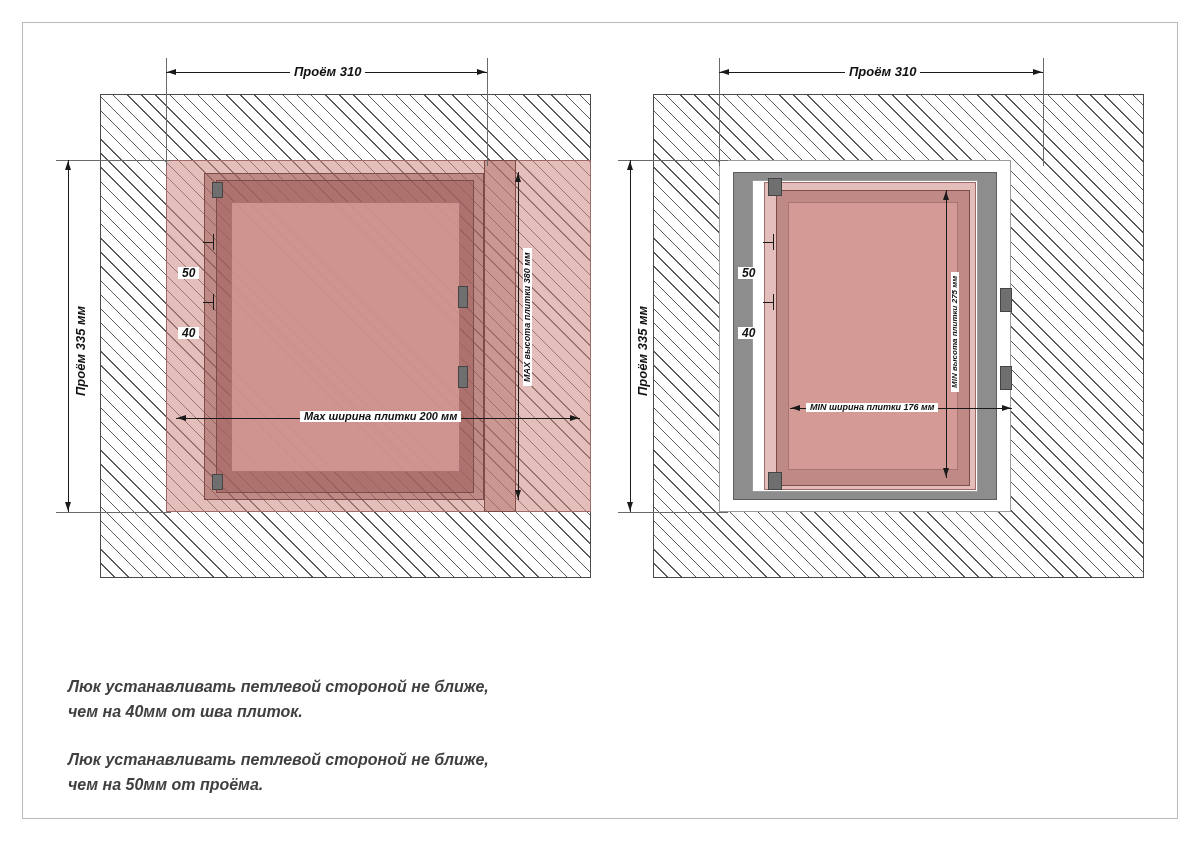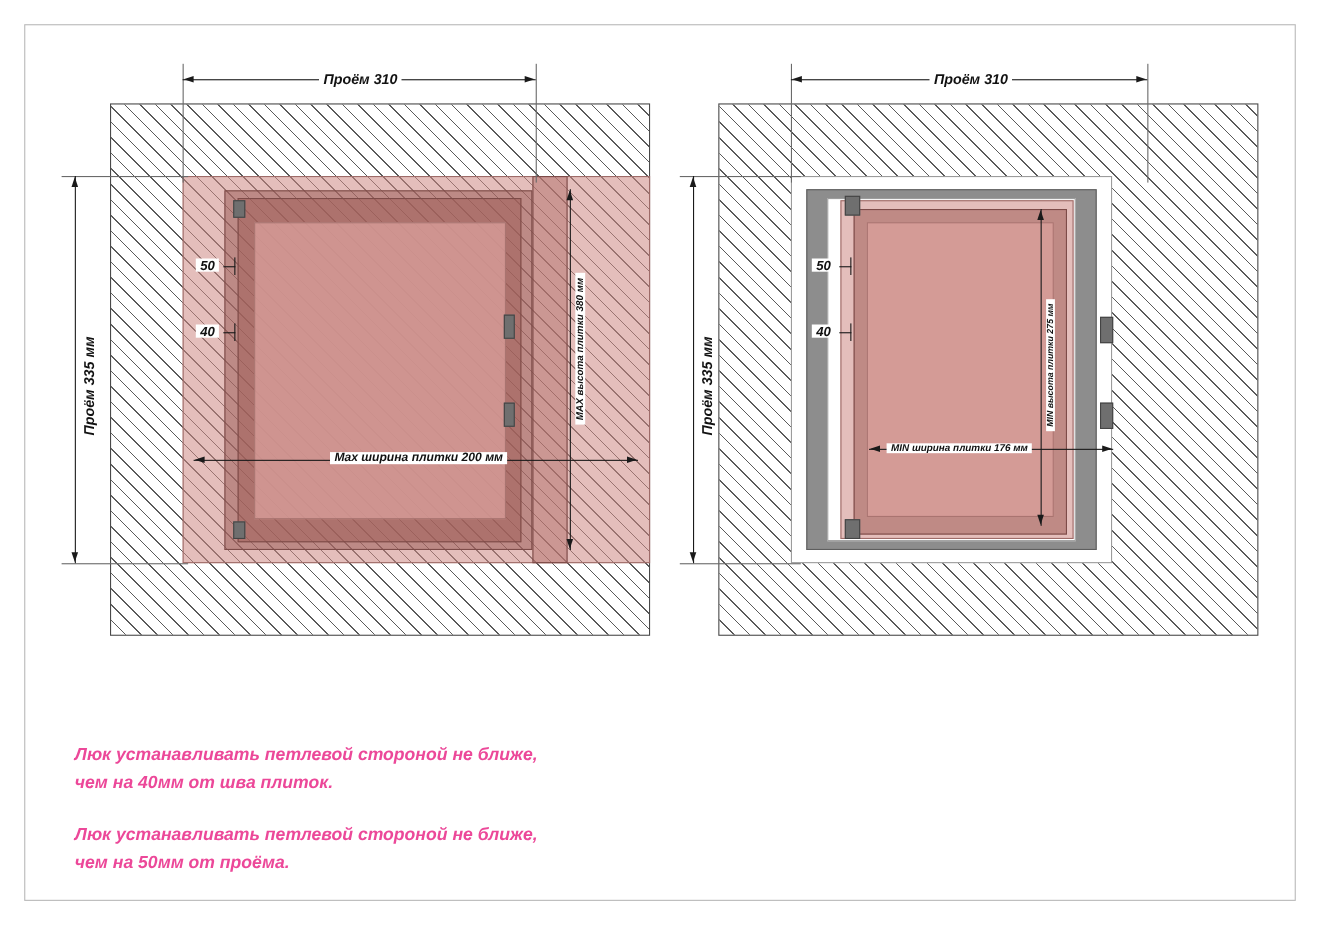--- a/index.html
+++ b/index.html
@@ -130,37 +130,37 @@
     font-family: "Liberation Sans", sans-serif;
     font-style: italic;
     font-weight: bold;
     color: #111;
     white-space: nowrap;
     background: #ffffff;
     padding: 0 4px;
     line-height: 1;
   }
   .lbl-13 { font-size: 13px; }
-  .lbl-12 { font-size: 12px; }
+  .lbl-12 { font-size: 12px; margin-top: 32px; }
   .lbl-11 { font-size: 11px; }
   .lbl-9  { font-size: 9px; }
   .lbl-8  { font-size: 8px; }
 
   .rot-90 {
     transform: rotate(-90deg);
     transform-origin: 0 0;
   }
 
   .notes {
     position: absolute;
     font-family: "Liberation Sans", sans-serif;
     font-style: italic;
     font-weight: bold;
     font-size: 16px;
-    color: #ec4899;
+    color: #404040;
     line-height: 1.55;
     white-space: pre-line;
   }
 </style>
 </head>
 <body>
 
 <div id="page">
 
   <div class="frame-border"></div>

